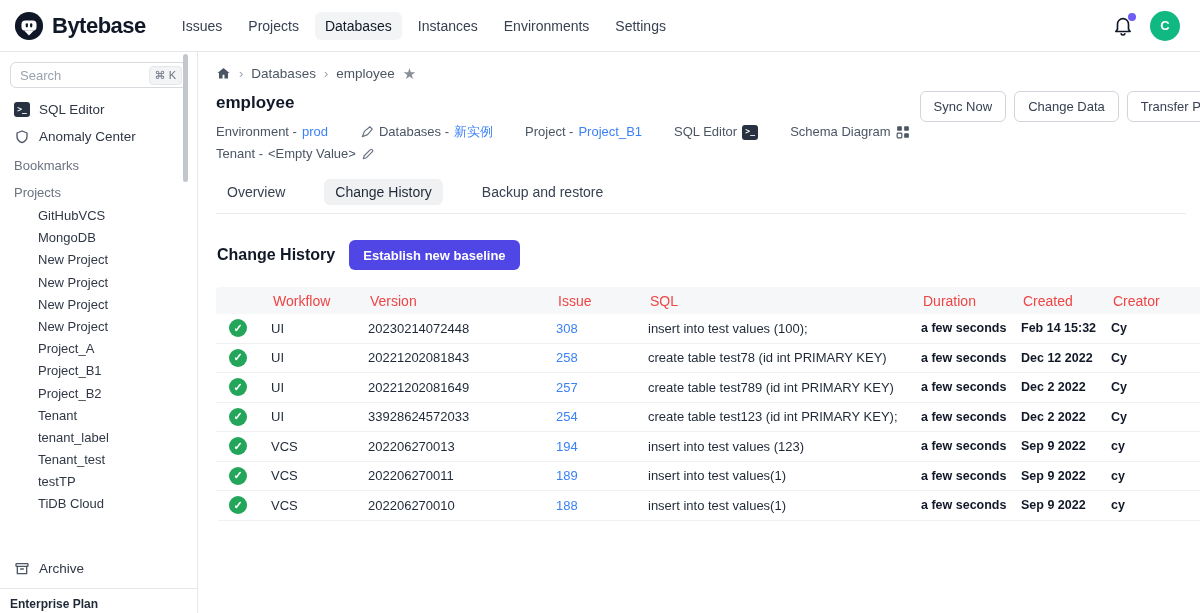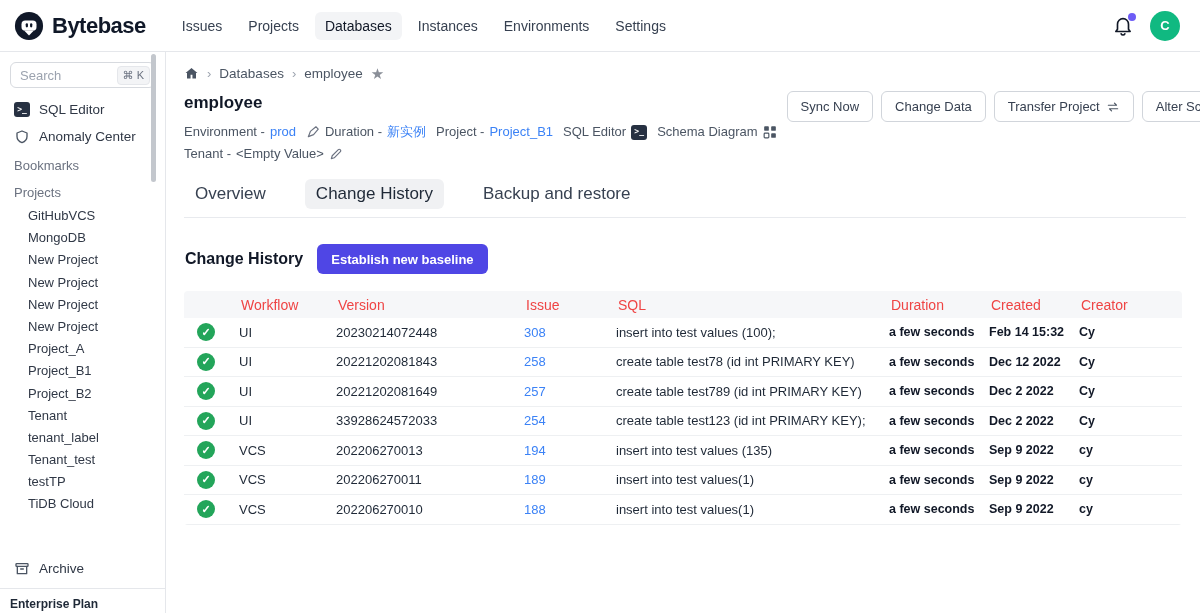--- a/index.html
+++ b/index.html
@@ -18,69 +18,69 @@
   .nav-item.active { background:#f3f4f6; color:#111827; }
   .nav-right { margin-left:auto; display:flex; align-items:center; gap:16px; }
   .bell-wrap { position:relative; width:22px; height:22px; cursor:pointer; color:#111827; }
   .bell-dot { position:absolute; top:-2px; right:-2px; width:8px; height:8px;
     border-radius:50%; background:#6d5cf6; }
   .avatar { width:30px; height:30px; border-radius:50%; background:#10b981; color:#fff;
     display:flex; align-items:center; justify-content:center; font-size:13px; font-weight:700; cursor:pointer; }
 
   
   .layout { display:flex; height:561px; }
-  .sidebar { width:166px; border-right:1px solid #e5e7eb; padding:8px 0 0 0;
+  .sidebar { width:198px; border-right:1px solid #e5e7eb; padding:8px 0 0 0;
     display:flex; flex-direction:column; position:relative; flex-shrink:0; }
   .sb-scroll-thumb { position:absolute; right:9px; top:2px; width:5px; height:128px;
     border-radius:3px; background:#c3c7cd; }
   .search-box { margin:2px 10px 8px 10px; height:26px; border:1px solid #d7dadf; border-radius:6px;
     display:flex; align-items:center; padding:0 4px 0 9px; background:#fff; cursor:text; }
   .search-box input { border:none; outline:none; width:86px; font-size:13px;
     font-family:"Liberation Sans", sans-serif; color:#374151; background:transparent; }
   .search-box input::placeholder { color:#9ca3af; }
   .kbd { font-size:11px; color:#6b7280; background:#f3f4f6; border:1px solid #e5e7eb;
     border-radius:4px; padding:2px 5px; margin-left:auto; white-space:nowrap; }
   .sb-nav-item { display:flex; align-items:center; gap:9px; padding:5px 14px; font-size:13.5px;
     color:#303846; cursor:pointer; height:27px; }
   .sb-nav-item .ico { width:16px; height:16px; color:#4b5563; flex-shrink:0; display:flex; align-items:center; justify-content:center; }
   .term-chip { width:16px; height:15px; background:#273142; border-radius:3px; color:#fff;
     font-size:8px; font-weight:700; display:flex; align-items:center; justify-content:center;
     font-family:"DejaVu Sans Mono", monospace; letter-spacing:0; }
   .sb-section { font-size:13px; color:#6b7280; padding:8px 14px 4px 14px; }
-  .sb-projects { overflow:hidden; }
+  .sb-projects { overflow:hidden;padding-left:10px; }
   .sb-project { font-size:13px; color:#303846; padding:4px 14px 4px 28px; height:22.2px;
     cursor:pointer; white-space:nowrap; }
   .sb-bottom { margin-top:auto; }
   .sb-divider { border-top:1px solid #e5e7eb; margin-top:6px; }
   .sb-plan { font-size:12px; font-weight:600; color:#1f2937; padding:8px 0 2px 10px; }
 
   
   .main { flex:1; padding:0 14px 0 18px; overflow:hidden; }
   .breadcrumb { display:flex; align-items:center; gap:8px; padding-top:14px; font-size:13.5px; color:#4b5563; }
   .crumb { cursor:pointer; }
   .crumb-sep { color:#9ca3af; font-size:13px; }
   .crumb-star { color:#8a8f98; font-size:15px; cursor:pointer; line-height:1; }
   .crumb-home { color:#4b5563; cursor:pointer; display:flex; }
 
   .page-head { display:flex; align-items:flex-start; }
   .page-title { font-size:17px; font-weight:700; color:#111827; margin-top:12px; }
   .meta-rows { font-size:13px; color:#4b5563; margin-top:8px; line-height:22px; }
-  .meta-row { display:flex; gap:0; flex-wrap:nowrap; }
+  .meta-row { display:flex; gap:22px; flex-wrap:nowrap; }
   .meta-item { display:flex; align-items:center; gap:5px; margin-right:10px; white-space:nowrap; }
   .meta-link { color:#3b82f6; cursor:pointer; }
   .meta-ico { width:14px; height:14px; color:#6b7280; display:inline-flex; }
   .head-actions { margin-left:auto; display:flex; gap:8px; margin-top:10px; }
   .btn { height:31px; padding:0 13px; background:#fff; border:1px solid #d1d5db; border-radius:6px;
     font-size:13px; color:#374151; display:flex; align-items:center; gap:6px; cursor:pointer;
     font-family:"Liberation Sans", sans-serif; white-space:nowrap; }
   .btn .ico { width:14px; height:14px; color:#4b5563; display:inline-flex; }
 
   .tabs { display:flex; align-items:center; gap:28px; margin-top:14px; border-bottom:1px solid #e8eaee;
     padding-bottom:8px; }
-  .tab { font-size:17px; color:#374151; padding:5px 11px; border-radius:6px; cursor:pointer; white-space:nowrap; }
+  .tab { font-size:14px; color:#374151; padding:5px 11px; border-radius:6px; cursor:pointer; white-space:nowrap; }
   .tab.active { background:#f0f1f3; color:#1f2937; }
 
   .section-head { display:flex; align-items:center; gap:14px; margin-top:26px; padding-left:1px; }
   .section-title { font-size:16px; font-weight:700; color:#111827; }
   .btn-primary { height:30px; padding:0 14px; background:#4f46e5; border:none; border-radius:6px;
     color:#fff; font-size:13px; font-weight:600; cursor:pointer; font-family:"Liberation Sans", sans-serif; }
 
   
   .history-table { margin-top:17px; width:998px; border-radius:4px; overflow:hidden; }
   .tbl-header, .tbl-row { display:grid;
@@ -209,21 +209,21 @@
             <span class="meta-item">
               <span>Environment -</span>
               <span class="meta-link">prod</span>
             </span>
             <span class="meta-item">
               <span class="meta-ico">
                 <svg viewBox="0 0 24 24" fill="none" stroke="currentColor" stroke-width="2" stroke-linecap="round" stroke-linejoin="round">
                     <path d="M4 20l3.5-9L17 3l4 4-8 9.5-9 3.5z"></path>
                   </svg>
               </span>
-              <span>Duration -</span>
+              <span>Databases -</span>
               <span class="meta-link">新实例</span>
             </span>
             <span class="meta-item">
               <span>Project -</span>
               <span class="meta-link">Project_B1</span>
             </span>
             <span class="meta-item">
               <span>SQL Editor</span>
               <span class="term-chip">&gt;_</span>
             </span>
@@ -345,21 +345,21 @@
           <div class="cell-created">Dec 2 2022</div>
           <div class="cell-creator">Cy</div>
         </div>
           <div class="tbl-row">
           <div class="cell-status">
             <span class="status-check">✓</span>
           </div>
           <div class="cell-workflow">VCS</div>
           <div class="cell-version">202206270013</div>
           <div class="cell-issue"><a>194</a></div>
-          <div class="cell-sql">insert into test values (135)</div>
+          <div class="cell-sql">insert into test values (123)</div>
           <div class="cell-dur">a few seconds</div>
           <div class="cell-created">Sep 9 2022</div>
           <div class="cell-creator">cy</div>
         </div>
           <div class="tbl-row">
           <div class="cell-status">
             <span class="status-check">✓</span>
           </div>
           <div class="cell-workflow">VCS</div>
           <div class="cell-version">202206270011</div>

